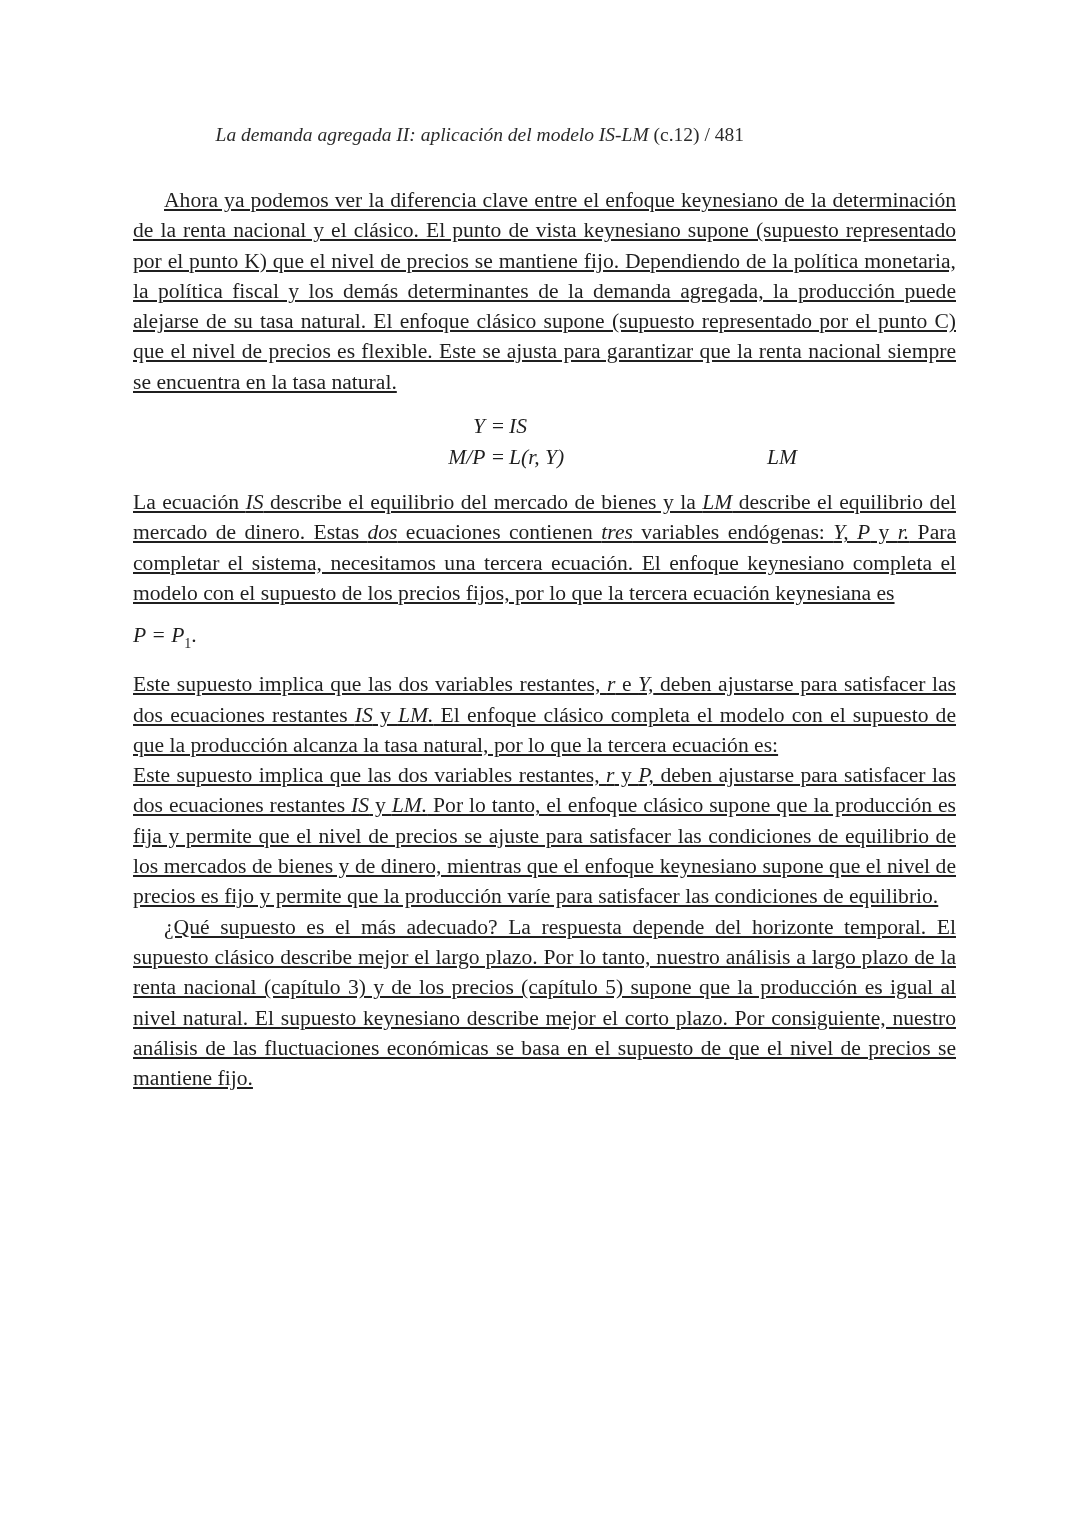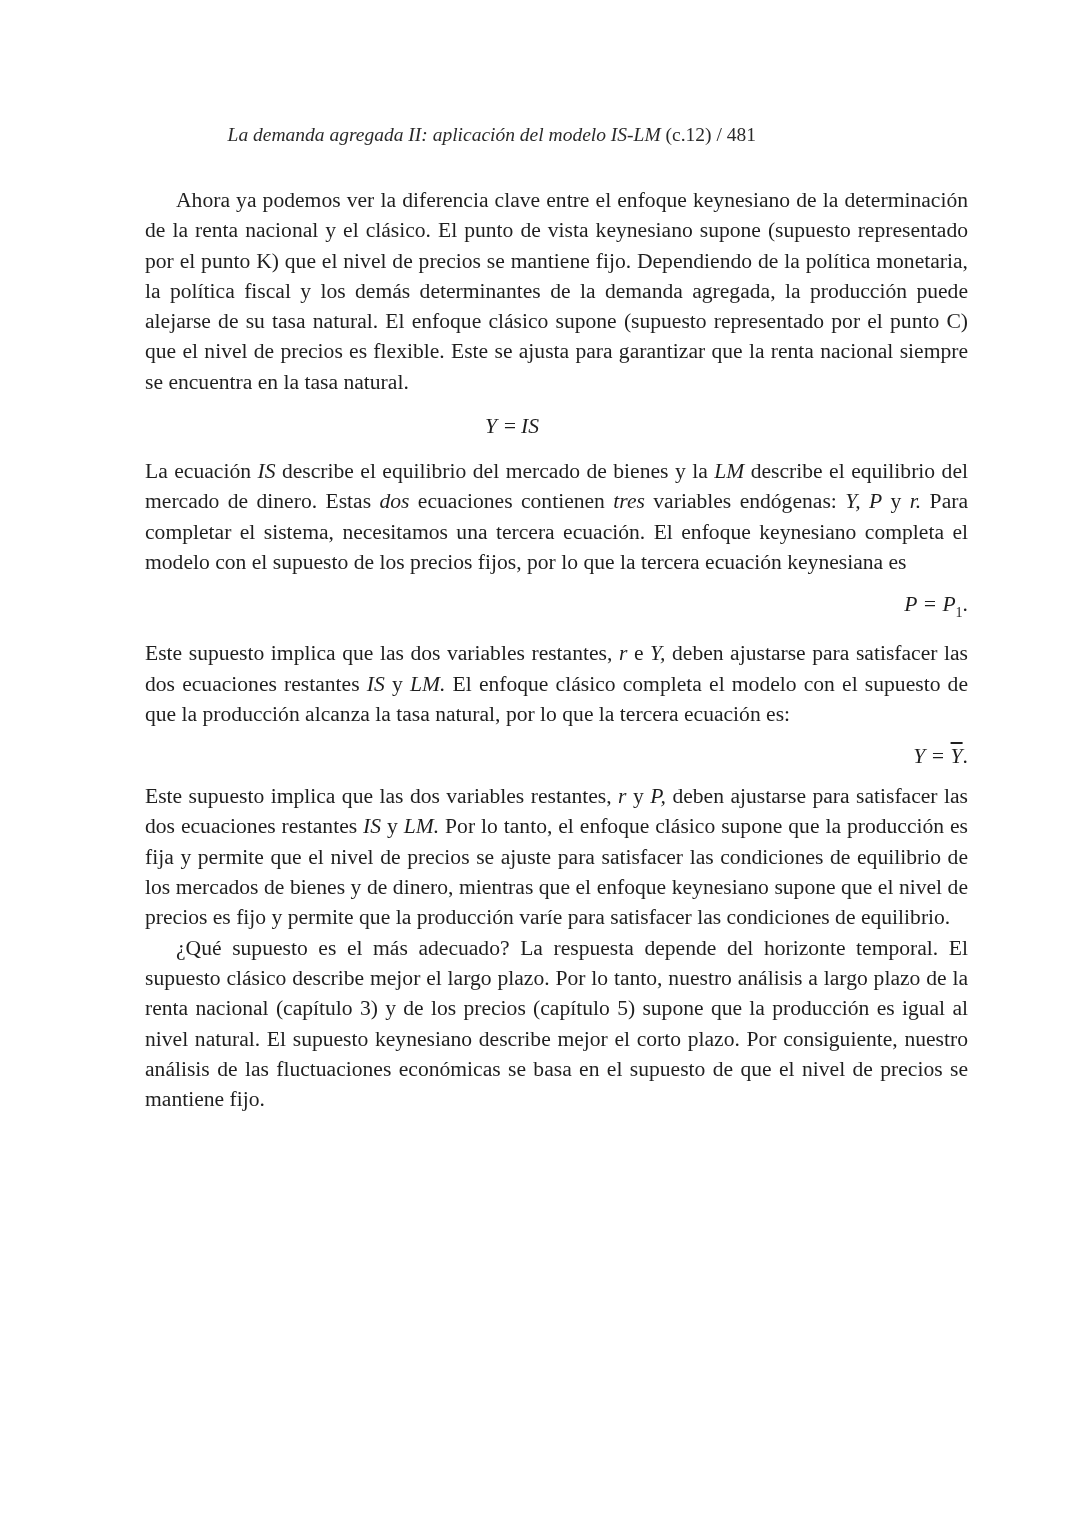--- a/index.html
+++ b/index.html
@@ -1,43 +1,43 @@
 <!DOCTYPE html>
 <html><head>
   <meta charset="utf-8">
   <style>
     html, body { margin: 0; padding: 0; background: #ffffff; }
     body { width: 1080px; height: 1523px; position: relative; overflow: hidden; }
     .page {
-      position: absolute; left: 16px; top: 0; width: 868px; height: 1523px;
+      position: absolute; left: 4px; top: 0; width: 868px; height: 1523px;
       background: #ffffff; color: #1f1f1f;
       font-family: "Liberation Serif", "DejaVu Serif", serif;
     }
     .running-head {
       position: absolute; right: 128px; top: 124px;
       font-size: 19.5px; color: #2a2a2a; white-space: nowrap;
     }
     .running-head .it { font-style: italic; }
     .body-text {
       position: absolute; left: 129px; top: 185px; width: 823px;
       font-size: 21.6px; line-height: 30.3px; text-align: justify;
       hyphens: manual;
     }
-    .body-text p { margin: 0; }
+    .body-text p { margin: 0; text-decoration: underline; }
     .body-text p.indent { text-indent: 31px; }
     .it { font-style: italic; }
     .eq-block {
       margin: 14px 0 14px 0;
       font-size: 21.6px; line-height: 31px; font-style: italic;
     }
     .eq-row { display: flex; }
     .eq-lhs { width: 372px; text-align: right; padding-right: 4px; }
     .eq-rhs { width: 258px; }
     .eq-tag { width: 60px; }
-    .eq-single { text-align: right; font-style: italic; margin: 12px 0 10px 0; line-height: 30px; }
+    .eq-single { text-align: left; font-style: italic; margin: 12px 0 10px 0; line-height: 30px; }
     .sub { font-size: 14px; vertical-align: -6px; font-style: normal; }
     .overbar { text-decoration: overline; }
     .up { font-style: normal; }
   </style>
 </head>
 <body>
 
 <div class="page">
 
   <div class="running-head">
@@ -50,28 +50,32 @@
   <div class="body-text">
 
     <p class="indent">Ahora ya podemos ver la diferencia clave entre el enfoque keynesiano de la determinación de la renta nacional y el clásico. El punto de vista keynesiano supone (supuesto representado por el punto K) que el nivel de precios se mantiene fijo. Dependiendo de la política monetaria, la política fiscal y los demás determinantes de la demanda agregada, la producción puede alejarse de su tasa natural. El enfoque clásico supone (supuesto representado por el punto C) que el nivel de precios es flexible. Este se ajusta para garantizar que la renta nacional siempre se encuentra en la tasa natural.</p>
 
 
     <div class="eq-block">
       <div class="eq-row">
         <span class="eq-lhs">Y =</span>
         <span class="eq-tag">IS</span>
       </div>
+      <div class="eq-row">
+        <span class="eq-lhs">M/P =</span>
+        <span class="eq-rhs">L(r, Y)</span>
+        <span class="eq-tag">LM</span>
+      </div>
     </div>
 
     <p><span>La ecuación </span><span class="it">IS</span><span> describe el equilibrio del mercado de bienes y la </span><span class="it">LM</span><span> describe el equilibrio del mercado de dinero. Estas </span><span class="it">dos</span><span> ecuaciones contienen </span><span class="it">tres</span><span> variables endógenas: </span><span class="it">Y, P</span><span> y </span><span class="it">r.</span><span> Para completar el sistema, necesitamos una tercera ecuación. El enfoque keynesiano completa el modelo con el supuesto de los precios fijos, por lo que la tercera ecuación keynesiana es</span></p>
 
     <div class="eq-single"><span>P = P</span><span class="sub">1</span><span class="up">.</span></div>
 
     <p><span>Este supuesto implica que las dos variables restantes, </span><span class="it">r</span><span> e </span><span class="it">Y,</span><span> deben ajustarse para satisfacer las dos ecuaciones restantes </span><span class="it">IS</span><span> y </span><span class="it">LM.</span><span> El enfoque clásico completa el modelo con el supuesto de que la producción alcanza la tasa natural, por lo que la tercera ecuación es:</span></p>
 
-    <div class="eq-single"><span>Y = </span><span class="overbar">Y</span><span class="up">.</span></div>
 
     <p><span>Este supuesto implica que las dos variables restantes, </span><span class="it">r</span><span> y </span><span class="it">P,</span><span> deben ajustarse para satisfacer las dos ecuaciones restantes </span><span class="it">IS</span><span> y </span><span class="it">LM.</span><span> Por lo tanto, el enfoque clásico supone que la producción es fija y permite que el nivel de precios se ajuste para satisfacer las condiciones de equilibrio de los mercados de bienes y de dinero, mientras que el enfoque keynesiano supone que el nivel de precios es fijo y permite que la producción varíe para satisfacer las condiciones de equilibrio.</span></p>
 
     <p class="indent">¿Qué supuesto es el más adecuado? La respuesta depende del horizonte temporal. El supuesto clásico describe mejor el largo plazo. Por lo tanto, nuestro análisis a largo plazo de la renta nacional (capítulo 3) y de los precios (capítulo 5) supone que la producción es igual al nivel natural. El supuesto keynesiano describe mejor el corto plazo. Por consiguiente, nuestro análisis de las fluctuaciones económicas se basa en el supuesto de que el nivel de precios se mantiene fijo.</p>
 
   </div>
 </div>
 
 </body></html>

